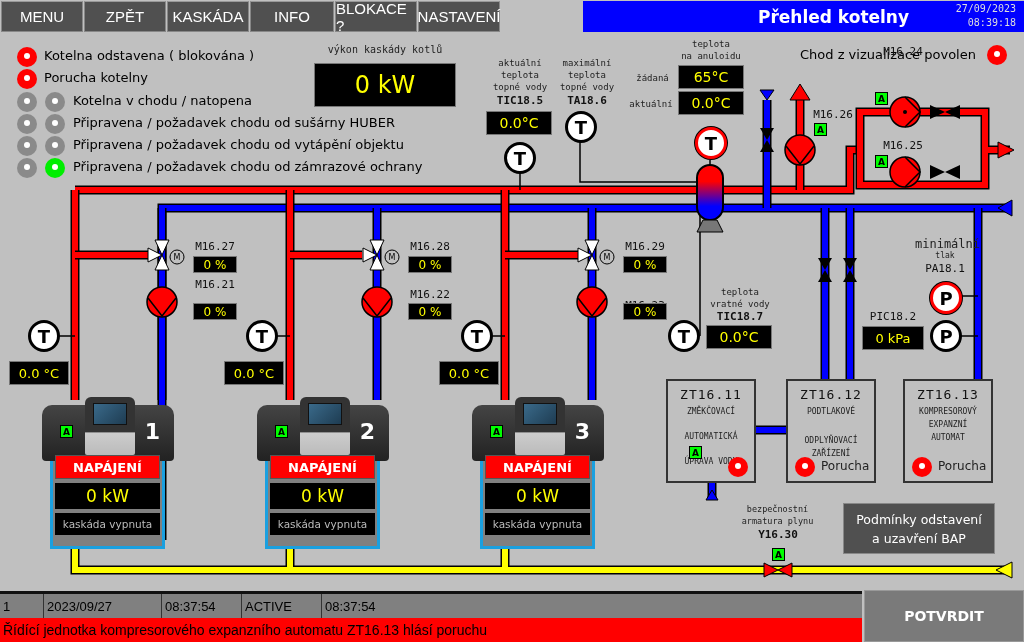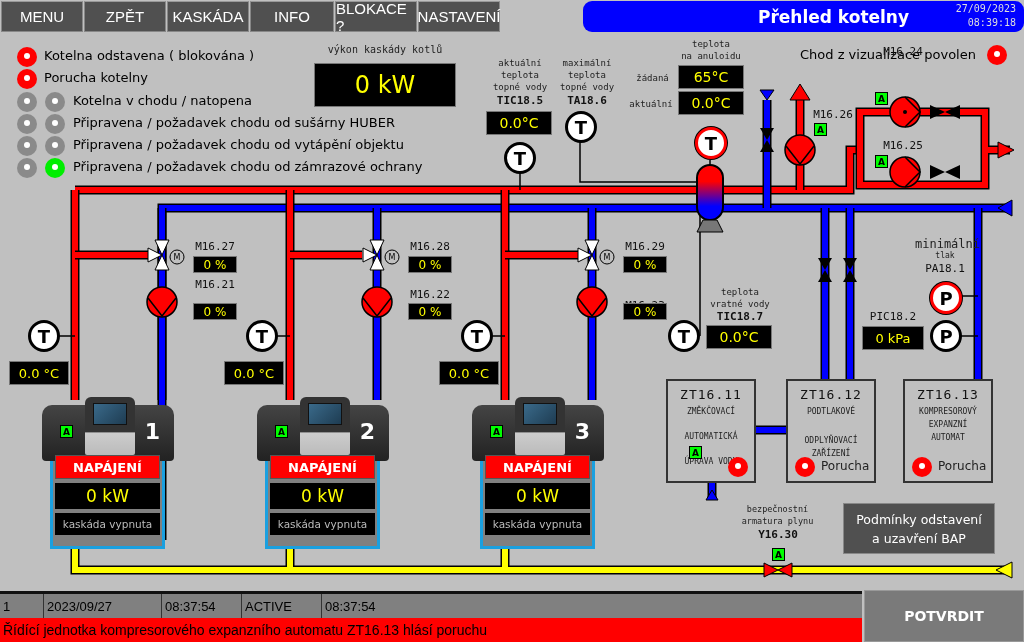--- a/index.html
+++ b/index.html
@@ -2,21 +2,21 @@
 <html><head>
 <meta charset="utf-8">
 <style>
   * { box-sizing: border-box; margin: 0; padding: 0; }
   html, body { width: 1024px; height: 642px; overflow: hidden; background: #c0c0c0; }
   body { position: relative; font-family: "Liberation Sans", sans-serif; }
   .abs { position: absolute; }
   .topbar { position: absolute; left: 0; top: 0; width: 1024px; height: 33px; background: #c0c0c0; }
   .navbtn { position: absolute; top: 1px; height: 31px; background: #505050; color: #fff; font-size: 15px;
             display: flex; align-items: center; justify-content: center; border: 1px solid #888; border-top-color:#999; }
-  .titlebar { position: absolute; left: 583px; top: 1px; width: 441px; height: 31px; background: #0000ff; color: #fff; border-radius: 9px; }
+  .titlebar { position: absolute; left: 583px; top: 1px; width: 441px; height: 31px; background: #0000ff; color: #fff; }
   .titlebar .t { position: absolute; left: 0; width: 100%; top: 6px; text-align: center; font-size: 17px; font-weight: bold; font-family: "DejaVu Sans", sans-serif; padding-left: 60px; }
   .titlebar .d { position: absolute; right: 8px; font-family: "DejaVu Sans Mono", monospace; font-size: 10px; color: #ddd; }
   .lbl { font-family: "DejaVu Sans Mono", monospace; font-size: 9px; color: #222; text-align: center; line-height: 12px; }
   .tag { font-family: "DejaVu Sans Mono", monospace; font-size: 11px; color: #111; font-weight: bold; text-align: center; }
   .disp { position: absolute; background: #000; color: #ffff00; border: 1px solid #777; display: flex; align-items: center; justify-content: center; font-family: "DejaVu Sans", sans-serif; }
   .led { position: absolute; width: 20px; height: 20px; border-radius: 50%; }
   .led::after { content: ""; position: absolute; left: 7px; top: 6px; width: 6px; height: 6px; border-radius: 50%; background: #fff; }
   .led.red { background: #ff0000; }
   .led.gray { background: #8a8a8a; }
   .led.green { background: #00ee00; }

